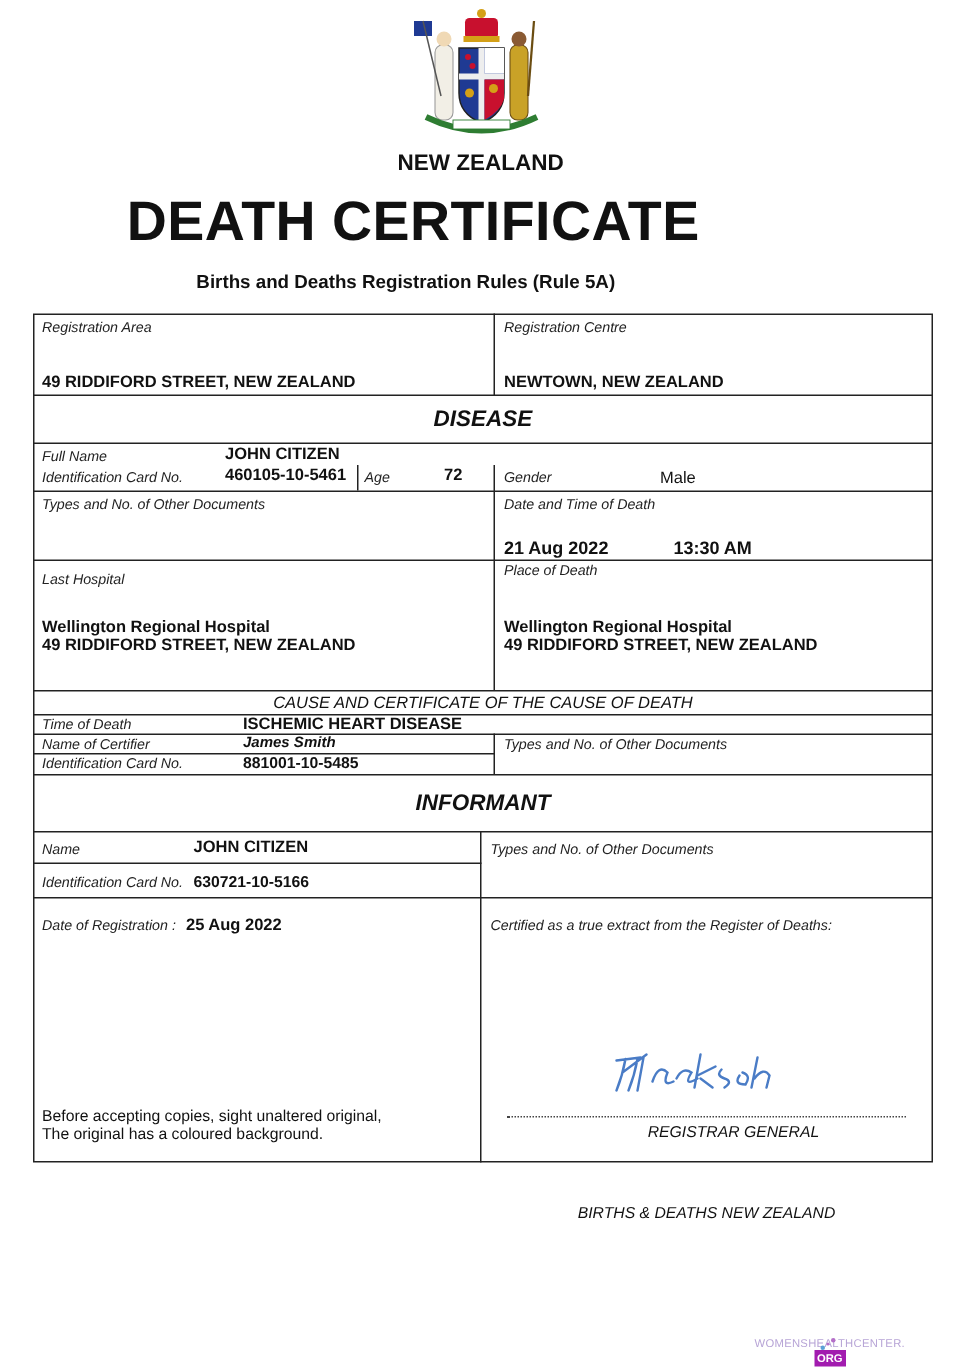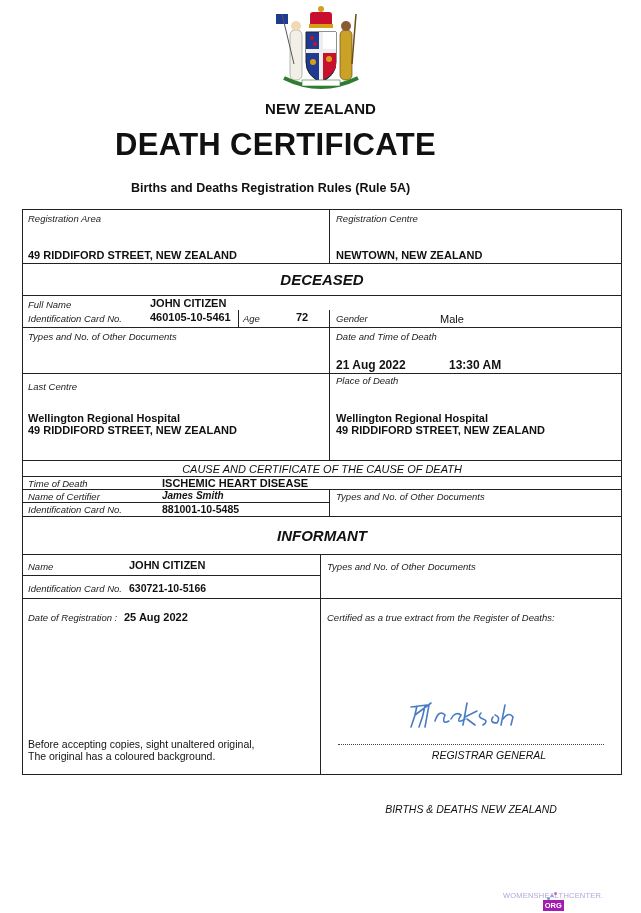--- a/index.html
+++ b/index.html
@@ -42,54 +42,54 @@
     <rect x="68" y="26" width="12" height="50" rx="5" fill="#c9a227" stroke="#6b4d12" stroke-width="0.7"></rect>
     <circle cx="74" cy="22" r="5" fill="#8a5a33"></circle>
     <line x1="84" y1="10" x2="80" y2="60" stroke="#6b4d12" stroke-width="1.5"></line>
 
     <path d="M12 74 Q49 92 86 74" fill="none" stroke="#2e7d32" stroke-width="4"></path>
     <rect x="30" y="76" width="38" height="6" fill="#fff" stroke="#2e7d32" stroke-width="0.6"></rect>
   </svg>
 </div>
 
 <div class="abs center" style="left:0;top:100px;width:641px;font-weight:bold;font-size:15px;">NEW ZEALAND</div>
-<div class="abs center" style="left:0;top:127px;width:551px;font-weight:bold;font-size:31px;letter-spacing:0.3px;">DEATH CERTIFICATE</div>
+<div class="abs center" style="left:0;top:127px;width:551px;font-weight:bold;font-size:37px;letter-spacing:0.3px;">DEATH CERTIFICATE</div>
 <div class="abs center" style="left:0;top:181px;width:541px;font-weight:bold;font-size:12.5px;">Births and Deaths Registration Rules (Rule 5A)</div>
 
 <div class="frame"></div>
 
 <div class="vline" style="left:329px;top:209px;height:55px;"></div>
 <div class="abs lbl" style="left:28px;top:213px;">Registration Area</div>
 <div class="abs val" style="left:28px;top:249px;">49 RIDDIFORD STREET, NEW ZEALAND</div>
 <div class="abs lbl" style="left:336px;top:213px;">Registration Centre</div>
 <div class="abs val" style="left:336px;top:249px;">NEWTOWN, NEW ZEALAND</div>
 <div class="hline" style="left:22px;top:263px;width:600px;"></div>
 
-<div class="abs center" style="left:22px;top:271px;width:600px;font-weight:bold;font-style:italic;font-size:15px;">DECEASED</div>
+<div class="abs center" style="left:22px;top:271px;width:600px;font-weight:bold;font-style:italic;font-size:15px;">DISEASE</div>
 <div class="hline" style="left:22px;top:295px;width:600px;"></div>
 
 <div class="abs lbl" style="left:28px;top:299px;">Full Name</div>
 <div class="abs val" style="left:150px;top:297px;">JOHN CITIZEN</div>
 <div class="abs lbl" style="left:28px;top:313px;">Identification Card No.</div>
 <div class="abs val" style="left:150px;top:311px;">460105-10-5461</div>
 <div class="vline" style="left:238px;top:310px;height:17px;"></div>
 <div class="abs lbl" style="left:243px;top:313px;">Age</div>
 <div class="abs val" style="left:296px;top:311px;">72</div>
 <div class="vline" style="left:329px;top:310px;height:150px;"></div>
 <div class="abs lbl" style="left:336px;top:313px;">Gender</div>
 <div class="abs" style="left:440px;top:313px;font-size:11px;">Male</div>
 <div class="hline" style="left:22px;top:327px;width:600px;"></div>
 
 <div class="abs lbl" style="left:28px;top:331px;">Types and No. of Other Documents</div>
 <div class="abs lbl" style="left:336px;top:331px;">Date and Time of Death</div>
 <div class="abs val" style="left:336px;top:358px;font-size:12px;">21 Aug 2022</div>
 <div class="abs val" style="left:449px;top:358px;font-size:12px;">13:30 AM</div>
 <div class="hline" style="left:22px;top:373px;width:600px;"></div>
 
-<div class="abs lbl" style="left:28px;top:381px;">Last Centre</div>
+<div class="abs lbl" style="left:28px;top:381px;">Last Hospital</div>
 <div class="abs val" style="left:28px;top:412px;">Wellington Regional Hospital</div>
 <div class="abs val" style="left:28px;top:424px;">49 RIDDIFORD STREET, NEW ZEALAND</div>
 <div class="abs lbl" style="left:336px;top:375px;">Place of Death</div>
 <div class="abs val" style="left:336px;top:412px;">Wellington Regional Hospital</div>
 <div class="abs val" style="left:336px;top:424px;">49 RIDDIFORD STREET, NEW ZEALAND</div>
 <div class="hline" style="left:22px;top:460px;width:600px;"></div>
 
 <div class="abs center" style="left:22px;top:463px;width:600px;font-style:italic;font-size:11px;">CAUSE AND CERTIFICATE OF THE CAUSE OF DEATH</div>
 <div class="hline" style="left:22px;top:476px;width:600px;"></div>
 <div class="abs lbl" style="left:28px;top:478px;">Time of Death</div>

